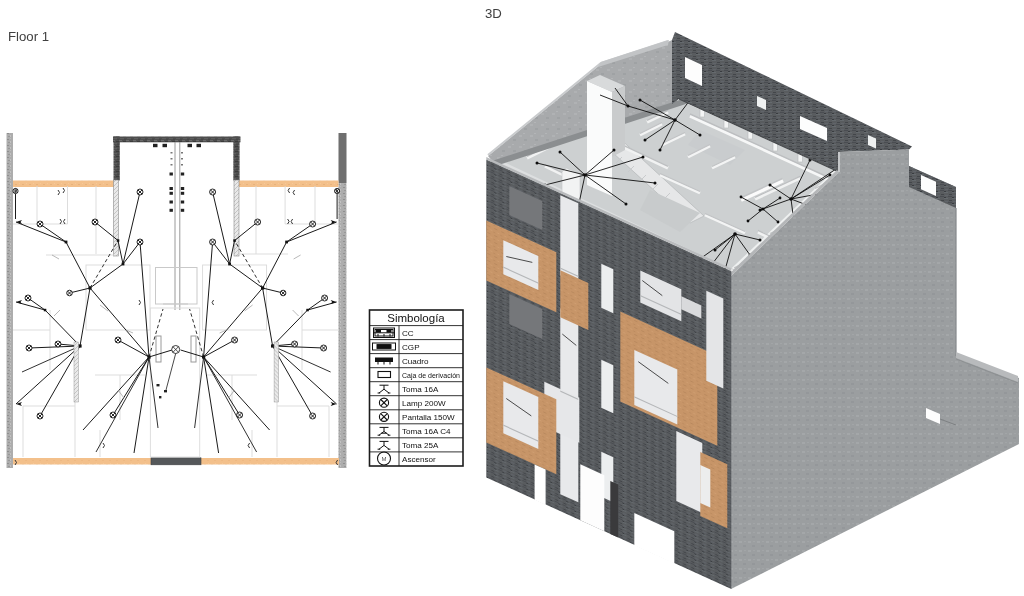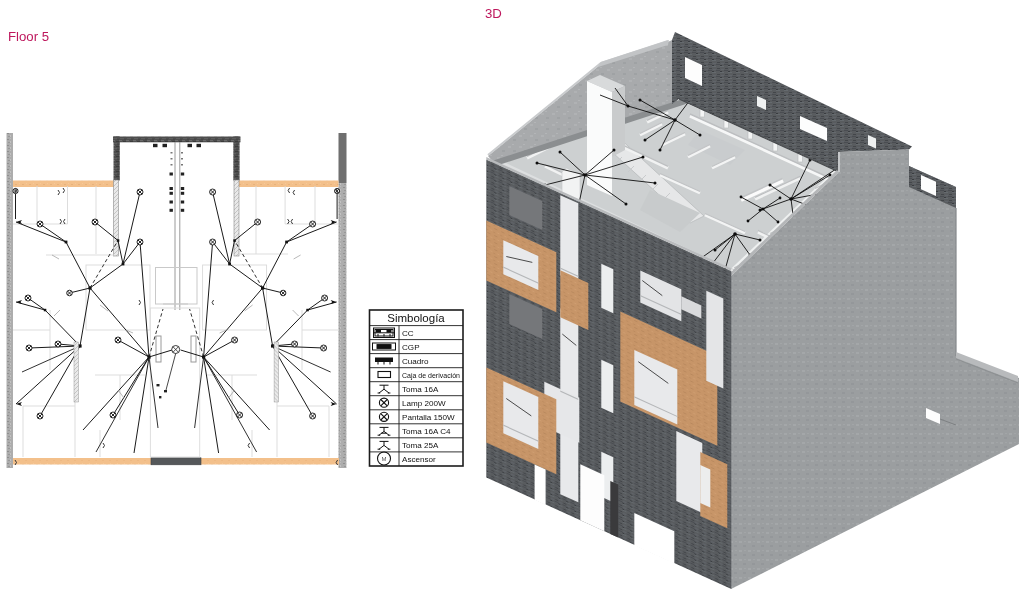--- a/index.html
+++ b/index.html
@@ -1,24 +1,24 @@
 <!DOCTYPE html>
 <html><head>
 <meta charset="utf-8">
 <style>
   html,body{margin:0;padding:0;background:#ffffff;}
   .page{position:relative;width:1024px;height:596px;background:#ffffff;overflow:hidden;
         font-family:"Liberation Sans", sans-serif;}
-  .vplabel{position:absolute;color:#be185d;font-size:13.2px;}
+  .vplabel{position:absolute;color:#404040;font-size:13.2px;}
 </style>
 </head>
 <body>
 <div class="page">
 
-<div class="vplabel" style="left:8px;top:29px;">Floor 5</div>
+<div class="vplabel" style="left:8px;top:29px;">Floor 1</div>
 
 <div class="vplabel" style="left:485px;top:6px;">3D</div>
 <svg width="1024" height="596" style="position:absolute;left:0;top:0;" xmlns="http://www.w3.org/2000/svg">
 <defs>
   <pattern id="speckle" width="6" height="6" patternUnits="userSpaceOnUse">
     <rect width="6" height="6" fill="#adadad"></rect>
     <rect x="1" y="1" width="2" height="1" fill="#8f8f8f"></rect>
     <rect x="4" y="3" width="1" height="2" fill="#c2c2c2"></rect>
     <rect x="2" y="4" width="2" height="1" fill="#989898"></rect>
     <rect x="4" y="0" width="1" height="1" fill="#bdbdbd"></rect>

